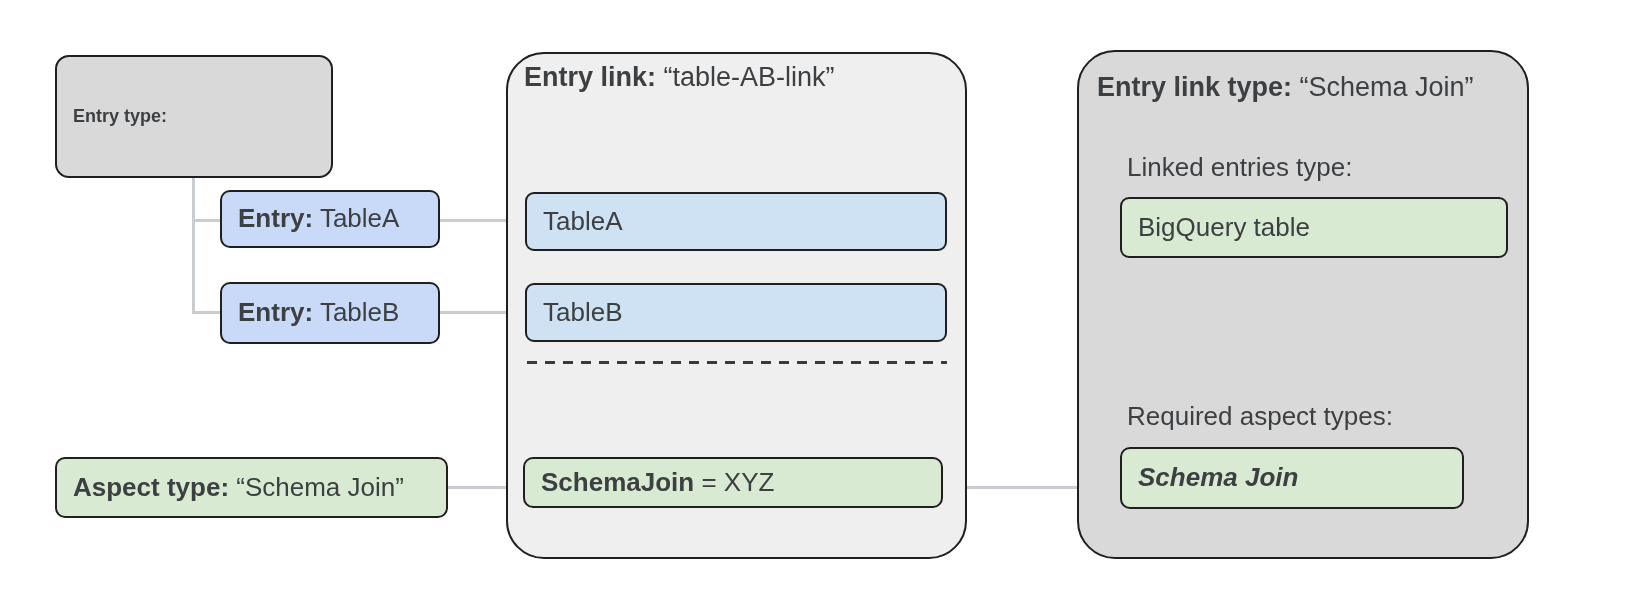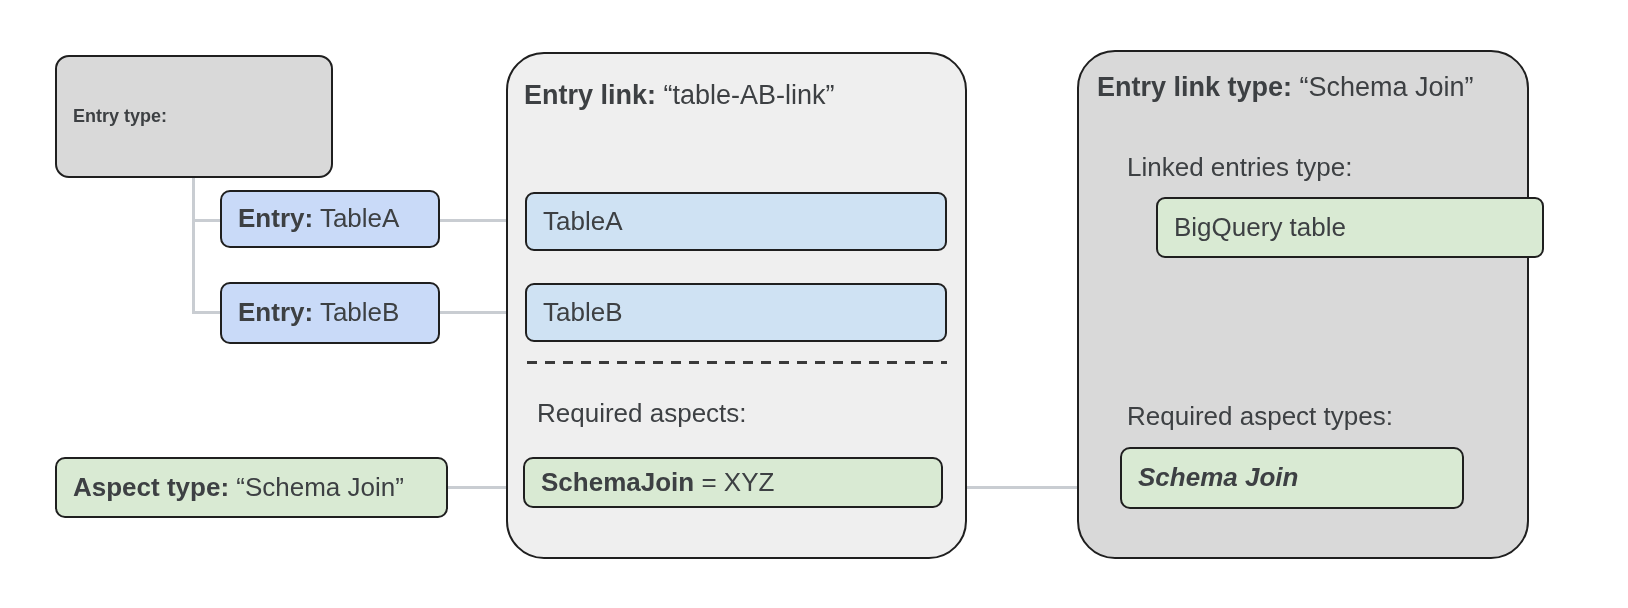--- a/index.html
+++ b/index.html
@@ -81,54 +81,51 @@
   <div class="box blue pad" style="left:220px;top:282px;width:220px;height:62px;">
     <span><span class="b">Entry:</span><span> TableB</span></span>
   </div>
 
   <div class="box green pad" style="left:55px;top:457px;width:393px;height:61px;">
     <span><span class="b">Aspect type:</span><span> “Schema Join”</span></span>
   </div>
 
   <div class="panel" style="left:506px;top:52px;width:461px;height:507px;background:var(--panel-fill);"></div>
 
-  <div class="title" style="left:524px;top:80px;">
+  <div class="title" style="left:524px;top:62px;">
     <span class="b">Entry link:</span><span> “table-AB-link”</span>
   </div>
 
 
   <div class="box refblue pad" style="left:525px;top:192px;width:422px;height:59px;">
     <span>TableA</span>
   </div>
 
   <div class="box refblue pad" style="left:525px;top:283px;width:422px;height:59px;">
     <span>TableB</span>
   </div>
 
   <div class="dashed" style="left:527px;top:361px;width:420px;"></div>
 
-  <div class="label" style="left:537px;top:398px;">
-    <span>Required aspects:</span>
-  </div>
 
   <div class="box green pad" style="left:523px;top:457px;width:420px;height:51px;">
     <span><span class="b">SchemaJoin</span><span> = XYZ</span></span>
   </div>
 
   <div class="panel" style="left:1077px;top:50px;width:452px;height:509px;background:var(--gray-fill);"></div>
 
   <div class="title" style="left:1097px;top:72px;">
     <span class="b">Entry link type:</span><span> “Schema Join”</span>
   </div>
 
   <div class="label" style="left:1127px;top:152px;">
     <span>Linked entries type:</span>
   </div>
 
-  <div class="box green pad" style="left:1120px;top:197px;width:388px;height:61px;border-radius:9px;margin-left:36px;">
+  <div class="box green pad" style="left:1120px;top:197px;width:388px;height:61px;border-radius:9px;">
     <span>BigQuery table</span>
   </div>
 
   <div class="label" style="left:1127px;top:401px;">
     <span>Required aspect types:</span>
   </div>
 
   <div class="box green pad" style="left:1120px;top:447px;width:344px;height:62px;font-weight:700;font-style:italic;">
     <span>Schema Join</span>
   </div>

